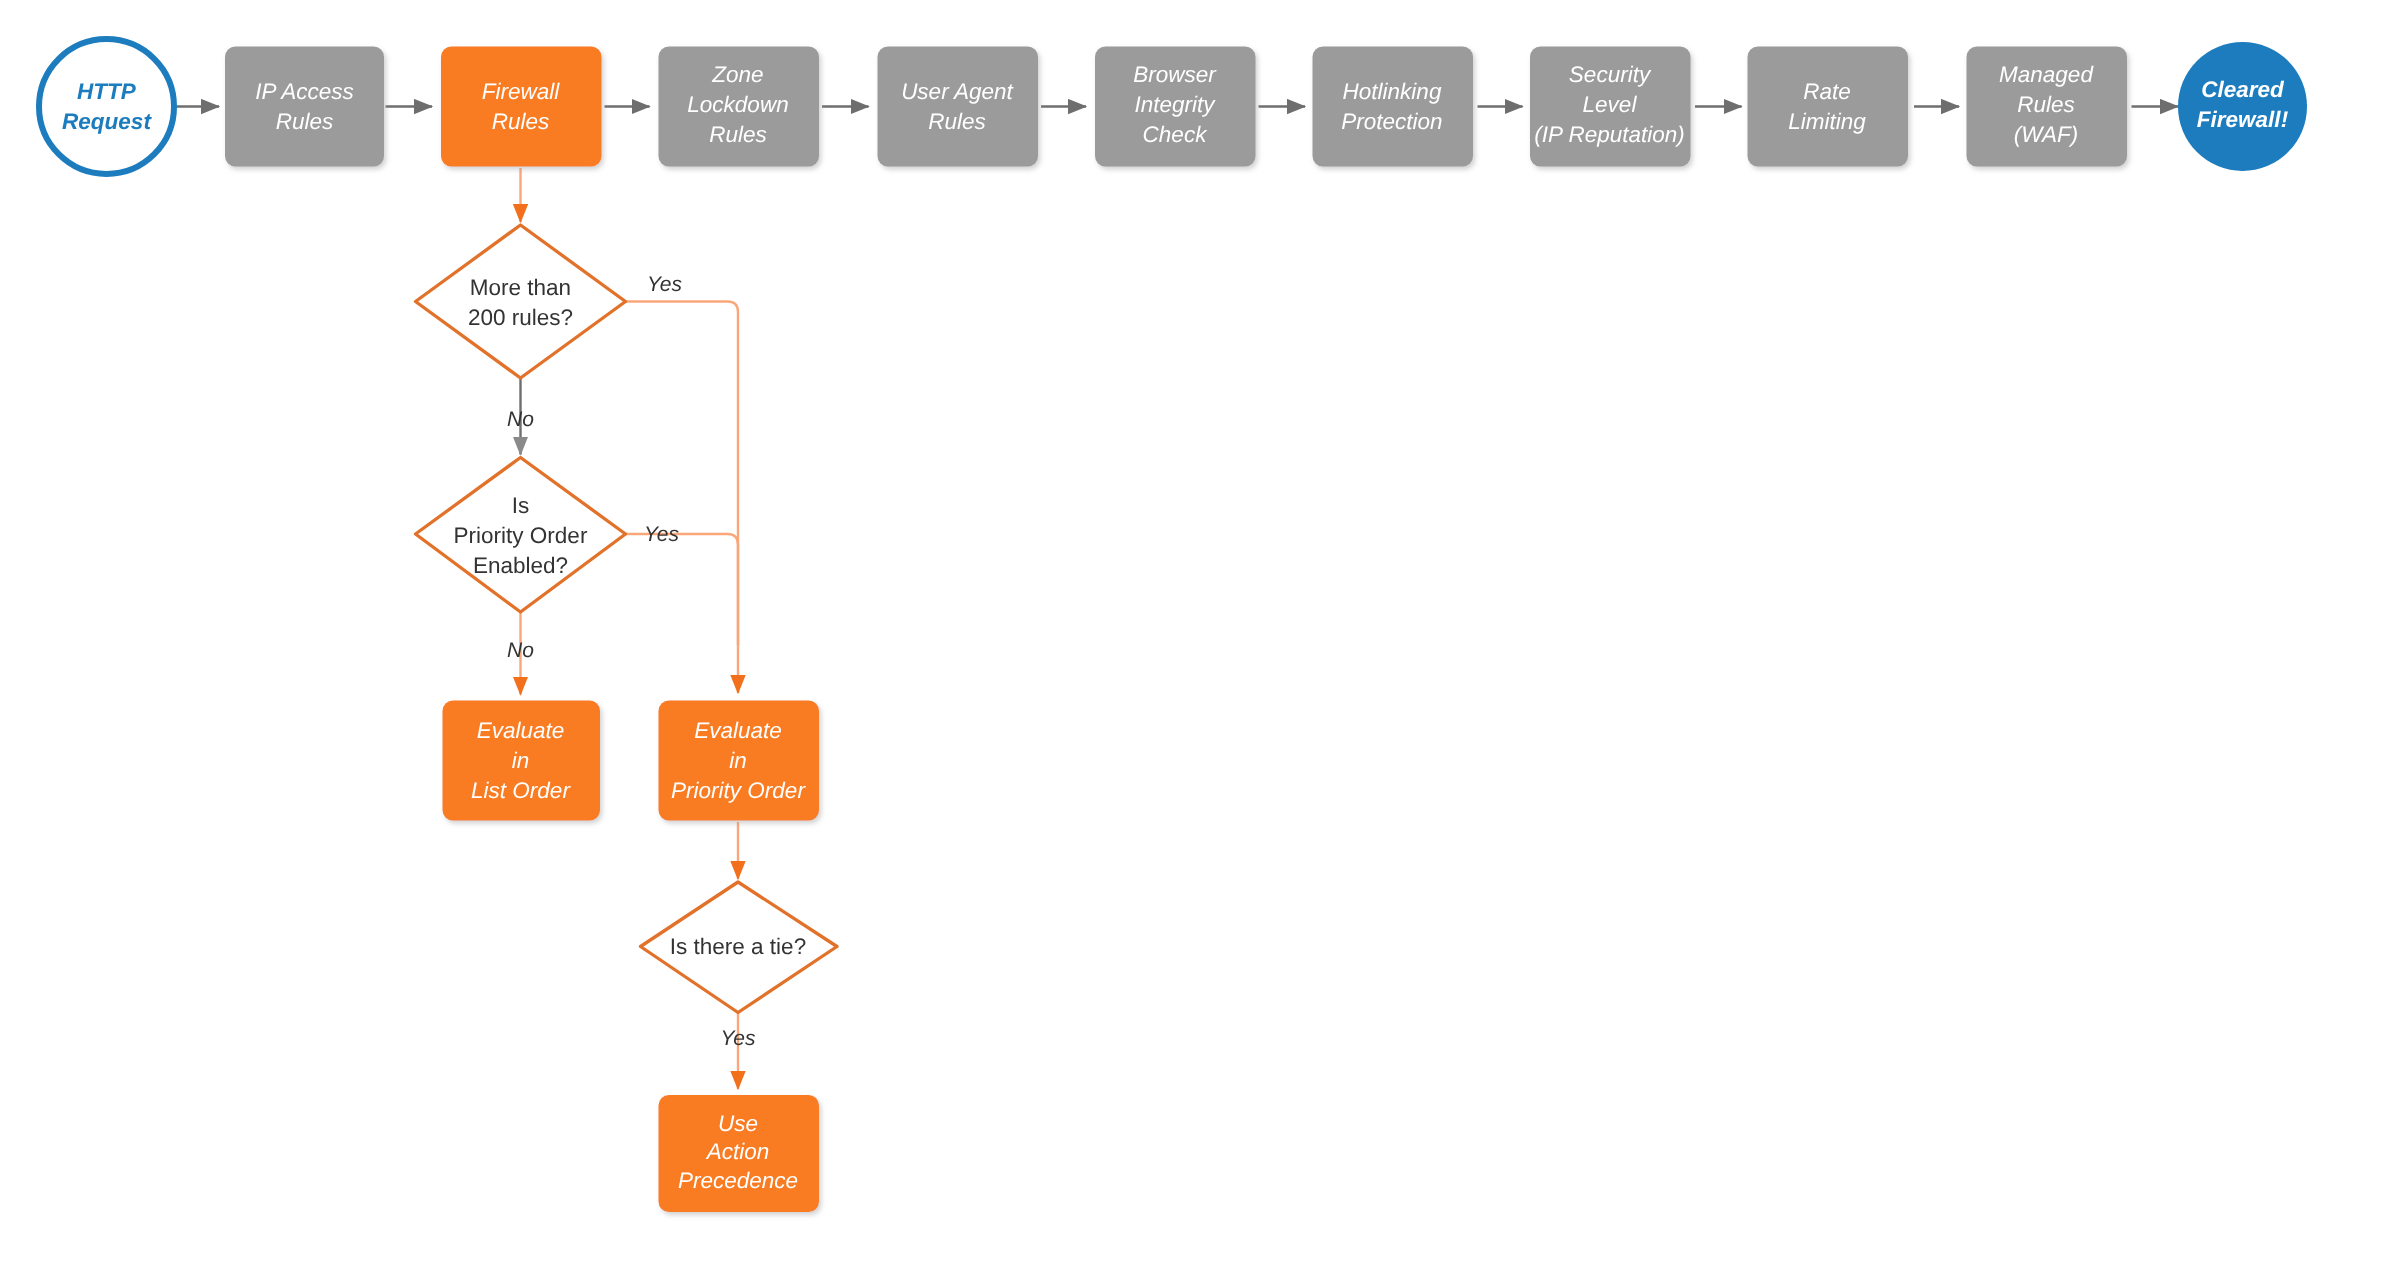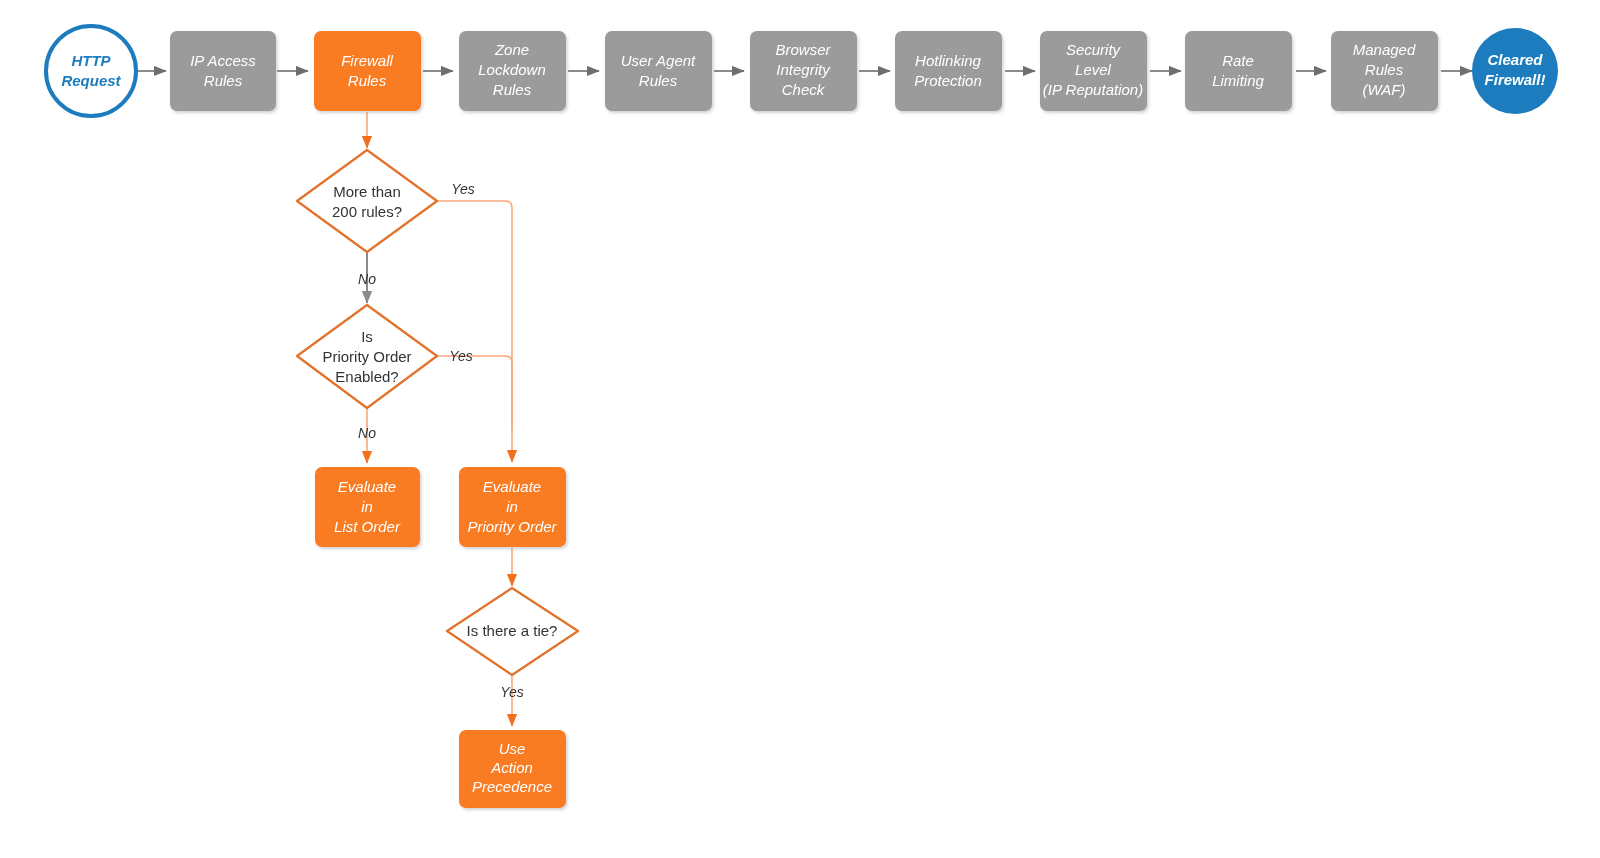--- a/index.html
+++ b/index.html
@@ -10,21 +10,20 @@
   body {
     width: 1600px;
     height: 858px;
     font-family: "Liberation Sans", sans-serif;
     overflow: hidden;
   }
   #flowchart-root {
     position: relative;
     width: 1398px;
     height: 858px;
-    padding-left: 20px;
   }
   svg.diagram {
     display: block;
     width: 1600px;
     height: 858px;
   }
   .node-label {
     font-family: "Liberation Sans", sans-serif;
     dominant-baseline: middle;
   }

